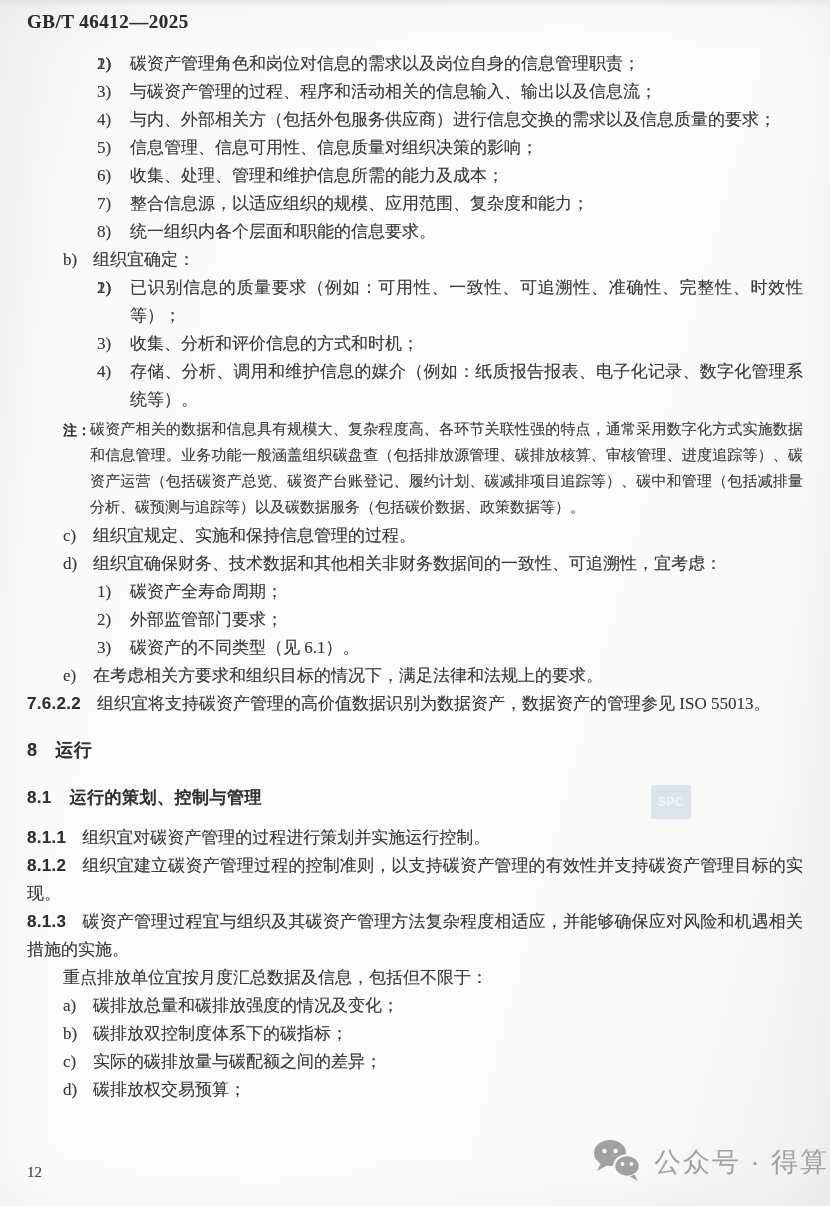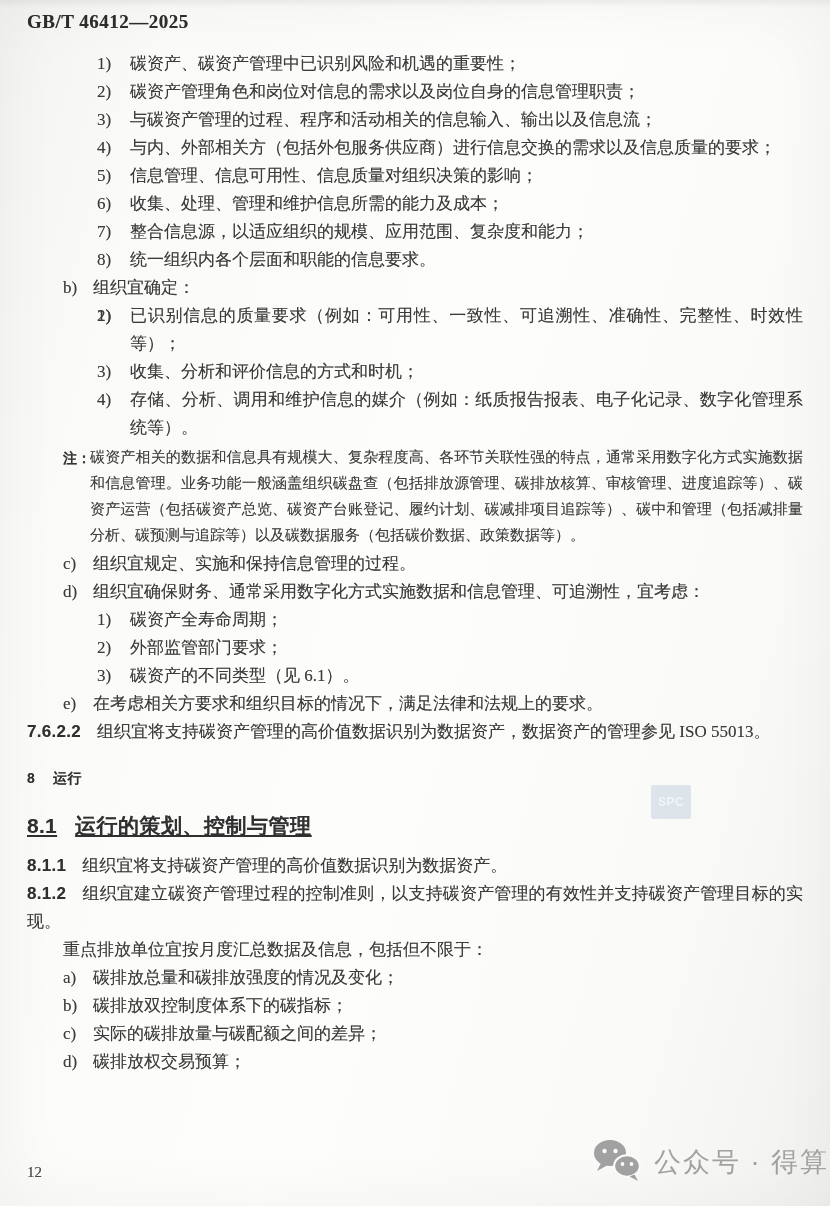--- a/index.html
+++ b/index.html
@@ -34,22 +34,22 @@
     position:absolute; left:36px; top:1px; font-family:"Liberation Sans", sans-serif;
     font-weight:700; font-size:14px; color:#353535;
   }
   .cnum{
     font-family:"Liberation Sans", sans-serif; font-weight:700; color:#303030;
     margin-right:16px; letter-spacing:0.3px;
   }
   .heading{
     font-family:"Liberation Sans", sans-serif; font-weight:700; color:#303030; letter-spacing:0.5px;
   }
-  .h-chapter{ font-size:14px; margin-top:18px; }
-  .h-section{ font-size:21px; margin-top:20px;text-decoration:underline; }
+  .h-chapter{ font-size:18px; margin-top:18px; }
+  .h-section{ font-size:17px; margin-top:20px; }
   .h-chapter .cnum, .h-section .cnum{ margin-right:18px; }
   .mt12{ margin-top:12px; }
   .cont-indent{ margin-left:36px; }
   .page-number{
     position:absolute; left:27px; top:1164px; font-size:15px; color:#4a4a4a;
     text-shadow:0 0 0.4px rgba(74,74,74,.5);
     text-align:center;
   }
   .spc-mark{
     position:absolute; left:651px; top:785px; width:40px; height:34px;
@@ -71,21 +71,20 @@
 <body>
 
 <div class="page">
 
   <div class="doc-code">GB/T 46412—2025</div>
 
   <div class="content">
 
     <div class="li lv2">
       <span class="marker">1)</span>
-      <span>碳资产、碳资产管理中已识别风险和机遇的重要性；</span>
     </div>
     <div class="li lv2">
       <span class="marker">2)</span>
       <span>碳资产管理角色和岗位对信息的需求以及岗位自身的信息管理职责；</span>
     </div>
     <div class="li lv2">
       <span class="marker">3)</span>
       <span>与碳资产管理的过程、程序和活动相关的信息输入、输出以及信息流；</span>
     </div>
     <div class="li lv2">
@@ -134,21 +133,21 @@
       <span class="marker">注：</span>
       <span>碳资产相关的数据和信息具有规模大、复杂程度高、各环节关联性强的特点，通常采用数字化方式实施数据和信息管理。业务功能一般涵盖组织碳盘查（包括排放源管理、碳排放核算、审核管理、进度追踪等）、碳资产运营（包括碳资产总览、碳资产台账登记、履约计划、碳减排项目追踪等）、碳中和管理（包括减排量分析、碳预测与追踪等）以及碳数据服务（包括碳价数据、政策数据等）。</span>
     </div>
 
     <div class="li lv1">
       <span class="marker">c)</span>
       <span>组织宜规定、实施和保持信息管理的过程。</span>
     </div>
     <div class="li lv1">
       <span class="marker">d)</span>
-      <span>组织宜确保财务、通常采用数字化方式实施数据和信息管理、可追溯性，宜考虑：</span>
+      <span>组织宜确保财务、技术数据和其他相关非财务数据间的一致性、可追溯性，宜考虑：</span>
     </div>
 
     <div class="li lv2">
       <span class="marker">1)</span>
       <span>碳资产全寿命周期；</span>
     </div>
     <div class="li lv2">
       <span class="marker">2)</span>
       <span>外部监管部门要求；</span>
     </div>
@@ -168,24 +167,27 @@
 
     <div class="heading h-chapter">
       <span class="cnum">8</span><span>运行</span>
     </div>
 
     <div class="heading h-section">
       <span class="cnum">8.1</span><span>运行的策划、控制与管理</span>
     </div>
 
     <div class="clause mt12">
-      <span class="cnum">8.1.1</span><span>组织宜将支持碳资产管理的高价值数据识别为数据资产。</span>
+      <span class="cnum">8.1.1</span><span>组织宜对碳资产管理的过程进行策划并实施运行控制。</span>
     </div>
     <div class="clause">
       <span class="cnum">8.1.2</span><span>组织宜建立碳资产管理过程的控制准则，以支持碳资产管理的有效性并支持碳资产管理目标的实现。</span>
+    </div>
+    <div class="clause">
+      <span class="cnum">8.1.3</span><span>碳资产管理过程宜与组织及其碳资产管理方法复杂程度相适应，并能够确保应对风险和机遇相关措施的实施。</span>
     </div>
     <div class="cont-indent">重点排放单位宜按月度汇总数据及信息，包括但不限于：</div>
 
     <div class="li lv1">
       <span class="marker">a)</span>
       <span>碳排放总量和碳排放强度的情况及变化；</span>
     </div>
     <div class="li lv1">
       <span class="marker">b)</span>
       <span>碳排放双控制度体系下的碳指标；</span>

